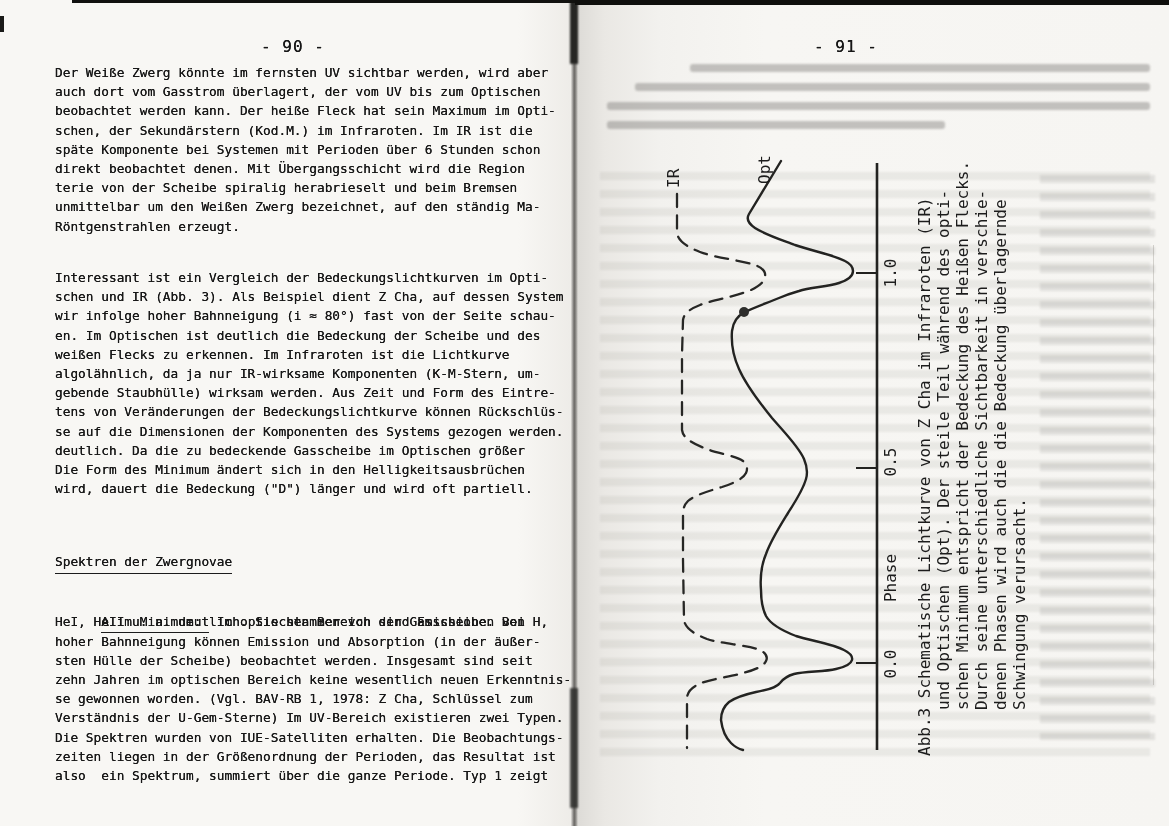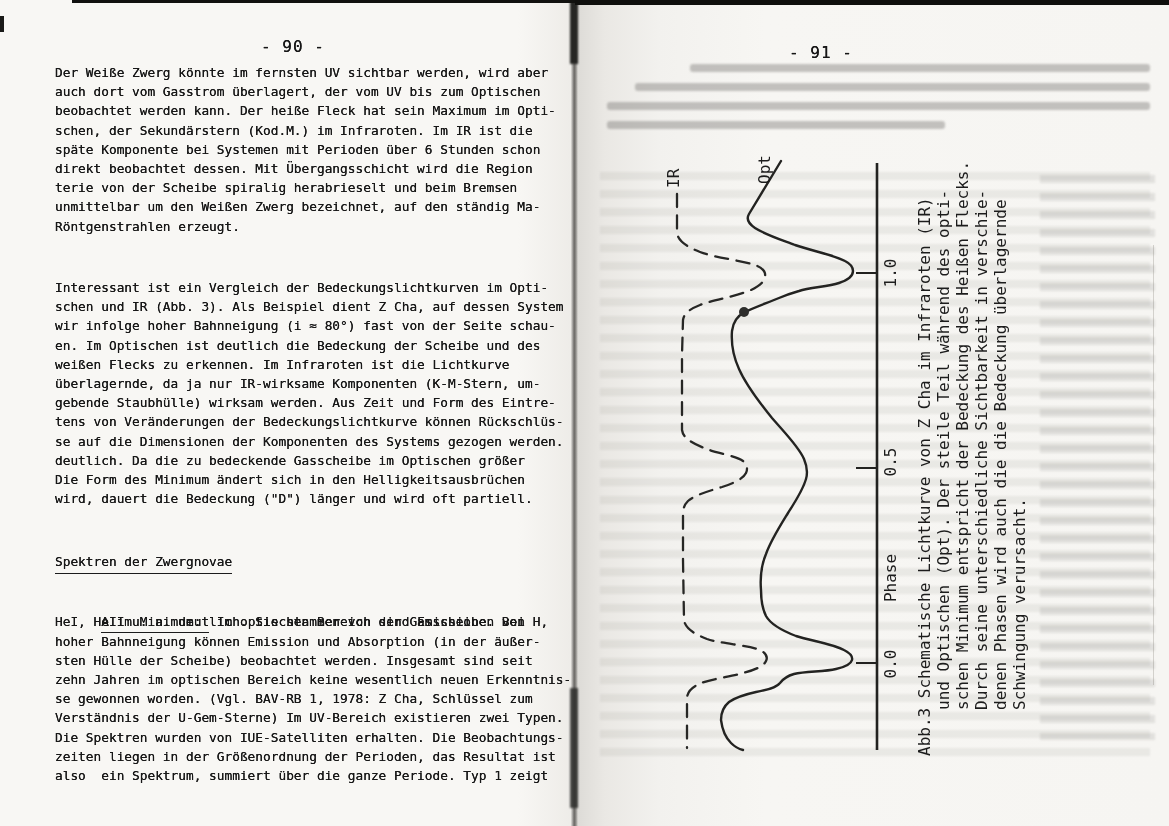--- a/index.html
+++ b/index.html
@@ -55,33 +55,33 @@
   <div class="bleed-area strong" style="left:1040px;top:165px;width:115px;height:575px;"></div>
 
   <div class="page-header" style="left:261px;top:37px;">- 90 -</div>
 
   <div class="body-text" style="left:55px;top:63px;width:520px;">
       <div class="tline">Der Weiße Zwerg könnte im fernsten UV sichtbar werden, wird aber</div>
       <div class="tline">auch dort vom Gasstrom überlagert, der vom UV bis zum Optischen</div>
       <div class="tline">beobachtet werden kann. Der heiße Fleck hat sein Maximum im Opti-</div>
       <div class="tline">schen, der Sekundärstern (Kod.M.) im Infraroten. Im IR ist die</div>
       <div class="tline">späte Komponente bei Systemen mit Perioden über 6 Stunden schon</div>
-      <div class="tline">direkt beobachtet dessen. Mit Übergangsschicht wird die Region</div>
+      <div class="tline">direkt beobachtet denen. Mit Übergangsschicht wird die Region</div>
       <div class="tline">terie von der Scheibe spiralig herabrieselt und beim Bremsen</div>
       <div class="tline">unmittelbar um den Weißen Zwerg bezeichnet, auf den ständig Ma-</div>
       <div class="tline">Röntgenstrahlen erzeugt.</div>
     </div>
 
-  <div class="body-text" style="left:55px;top:278px;width:520px;">
+  <div class="body-text" style="left:55px;top:268px;width:520px;">
       <div class="tline">Interessant ist ein Vergleich der Bedeckungslichtkurven im Opti-</div>
       <div class="tline">schen und IR (Abb. 3). Als Beispiel dient Z Cha, auf dessen System</div>
       <div class="tline">wir infolge hoher Bahnneigung (i ≈ 80°) fast von der Seite schau-</div>
       <div class="tline">en. Im Optischen ist deutlich die Bedeckung der Scheibe und des</div>
       <div class="tline">weißen Flecks zu erkennen. Im Infraroten ist die Lichtkurve</div>
-      <div class="tline">überlagernde, da ja nur IR-wirksame Komponenten (K-M-Stern, um-</div>
+      <div class="tline">algolähnlich, da ja nur IR-wirksame Komponenten (K-M-Stern, um-</div>
       <div class="tline">gebende Staubhülle) wirksam werden. Aus Zeit und Form des Eintre-</div>
       <div class="tline">tens von Veränderungen der Bedeckungslichtkurve können Rückschlüs-</div>
       <div class="tline">se auf die Dimensionen der Komponenten des Systems gezogen werden.</div>
       <div class="tline">deutlich. Da die zu bedeckende Gasscheibe im Optischen größer</div>
       <div class="tline">Die Form des Minimum ändert sich in den Helligkeitsausbrüchen</div>
       <div class="tline">wird, dauert die Bedeckung ("D") länger und wird oft partiell.</div>
     </div>
 
   <div class="body-text" style="left:55px;top:554px;">
     <span class="heading-underline">Spektren der Zwergnovae</span>
@@ -98,21 +98,21 @@
       <div class="tline">hoher Bahnneigung können Emission und Absorption (in der äußer-</div>
       <div class="tline">sten Hülle der Scheibe) beobachtet werden. Insgesamt sind seit</div>
       <div class="tline">zehn Jahren im optischen Bereich keine wesentlich neuen Erkenntnis-</div>
       <div class="tline">se gewonnen worden. (Vgl. BAV-RB 1, 1978: Z Cha, Schlüssel zum</div>
       <div class="tline">Verständnis der U-Gem-Sterne) Im UV-Bereich existieren zwei Typen.</div>
       <div class="tline">Die Spektren wurden von IUE-Satelliten erhalten. Die Beobachtungs-</div>
       <div class="tline">zeiten liegen in der Größenordnung der Perioden, das Resultat ist</div>
       <div class="tline">also  ein Spektrum, summiert über die ganze Periode. Typ 1 zeigt</div>
     </div>
 
-  <div class="page-header" style="left:789px;top:37px;margin-top:6px;">- 91 -</div>
+  <div class="page-header" style="left:814px;top:37px;">- 91 -</div>
 
   <svg width="1169" height="826" viewBox="0 0 1169 826" style="position:absolute;left:0;top:0;pointer-events:none;">
 
     <path d="M 877 163 L 877 750" stroke="#222220" stroke-width="2.6" fill="none"></path>
     <path d="M 856 273 H 877 M 856 468 H 877 M 856 663 H 877" stroke="#222220" stroke-width="2.2" fill="none"></path>
 
     <path fill="none" stroke="#272725" stroke-width="2.3" stroke-dasharray="13 8.5" stroke-linecap="round" d="M 677 194 L 677 233
              C 678 241 687 247 700 252 C 716 258 740 260 755 265
              C 763 268 766 272 765 277 C 764 283 757 288 746 292
              C 732 297 713 300 700 305 C 690 309 684 313 683 320

